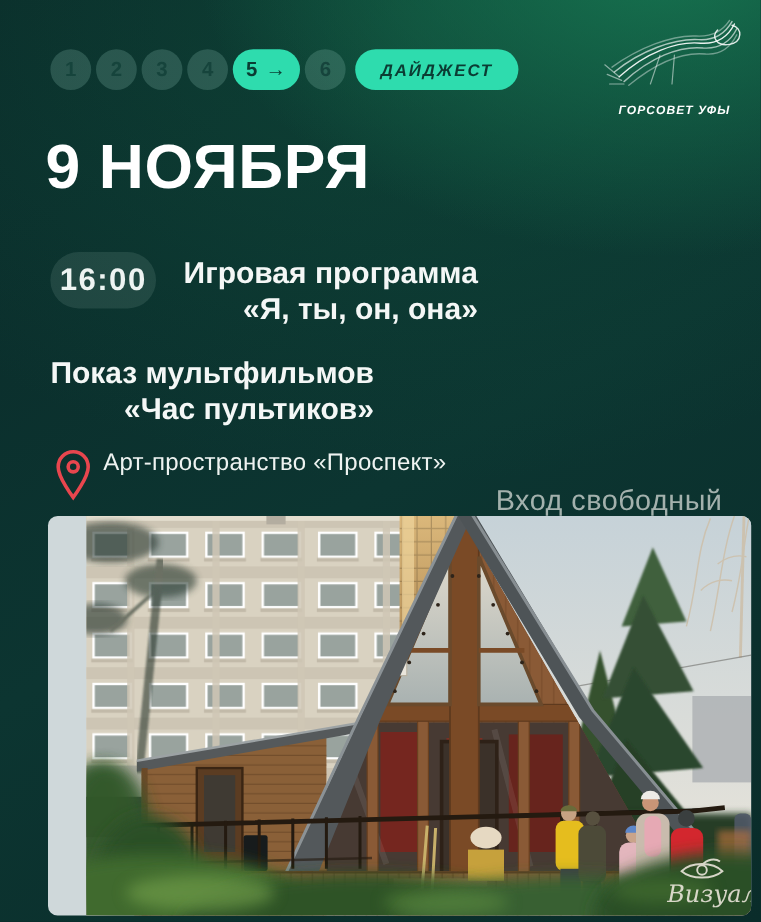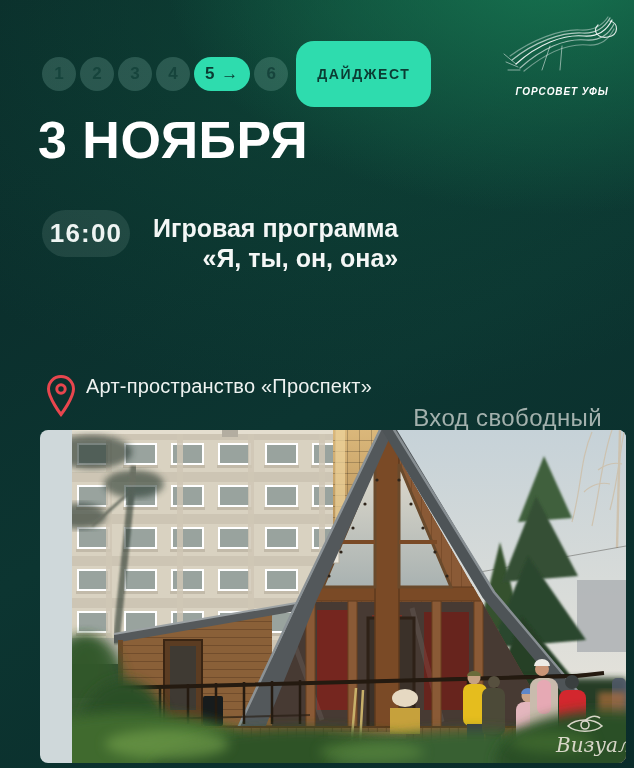--- a/index.html
+++ b/index.html
@@ -12,21 +12,21 @@
       linear-gradient(150deg,#0a2a29 0%,#0c3531 52%,#0a2c2a 100%);
   }
   
   .nav{position:absolute;left:42px;top:41px;display:flex;align-items:center;gap:4px;}
   .nav-circle{width:34px;height:34px;border-radius:50%;background:rgba(151,207,190,.22);
     color:#16443c;display:flex;align-items:center;justify-content:center;
     font-size:17px;font-weight:700;}
   .nav-pill{height:34px;border-radius:18px;background:#2edcae;color:#0b3c33;
     display:flex;align-items:center;justify-content:center;font-weight:700;}
   .nav-pill.step{padding:0 11px;font-size:17px;letter-spacing:1px;}
-  .nav-pill.digest{padding:16px 21px;font-size:14px;letter-spacing:1.6px;margin-left:4px;}
+  .nav-pill.digest{padding:0 21px;font-size:14px;letter-spacing:1.6px;margin-left:4px;font-style:italic;}
   
   .logo{position:absolute;top:14px;right:8px;width:128px;text-align:center;}
   .logo-text{font-size:10px;font-weight:700;letter-spacing:.9px;margin-top:2px;color:#fff;font-style:italic;}
   
   .date-title{position:absolute;left:38px;top:110px;font-size:52px;font-weight:800;
     letter-spacing:.5px;color:#fff;white-space:nowrap;}
   
   .schedule{position:absolute;left:42px;top:210px;display:flex;flex-direction:column;gap:20px;}
   .sch-row{display:flex;align-items:flex-start;gap:23px;}
   .time-pill{flex:0 0 auto;width:88px;height:47px;border-radius:24px;
@@ -68,31 +68,35 @@
         <path d="M8,42 C30,26 58,15 78,16 C94,17 102,9 106,3" opacity=".4"></path>
         <path d="M22,57 C44,39 66,29 86,31 C100,32 108,23 112,15" opacity=".4"></path>
         <path d="M108,7 C117,9 117,21 106,23 C96,25 90,17 96,11" opacity=".85"></path>
         <path d="M14,50 L2,40 M16,53 L4,48 M18,56 L6,56" opacity=".5" stroke-width="1"></path>
         <path d="M48,32 L40,56 M60,32 L58,56" opacity=".5" stroke-width="1"></path>
       </svg>
     </span>
     <div class="logo-text">ГОРСОВЕТ УФЫ</div>
   </div>
 
-  <div class="date-title">3 НОЯБРЯ</div>
+  <div class="date-title">9 НОЯБРЯ</div>
 
   <div class="schedule">
     <div class="sch-row">
       <div class="time-pill">16:00</div>
       <div class="event-title">
         <div>Игровая программа</div>
         <div>«Я, ты, он, она»</div>
       </div>
     </div>
     <div class="sch-row">
+      <div class="event-title">
+        <div>Показ мультфильмов</div>
+        <div>«Час пультиков»</div>
+      </div>
     </div>
   </div>
 
   <div class="location">
     <span>
       <svg width="30" height="45" viewBox="0 0 30 45" fill="none">
         <path d="M15,2.5 C7.8,2.5 2.5,8.1 2.5,15.1 C2.5,24 15,40.5 15,40.5 C15,40.5 27.5,24 27.5,15.1 C27.5,8.1 22.2,2.5 15,2.5 Z" stroke="#E8464E" stroke-width="3"></path>
         <circle cx="15" cy="15" r="4.2" stroke="#E8464E" stroke-width="3"></circle>
       </svg>
     </span>

